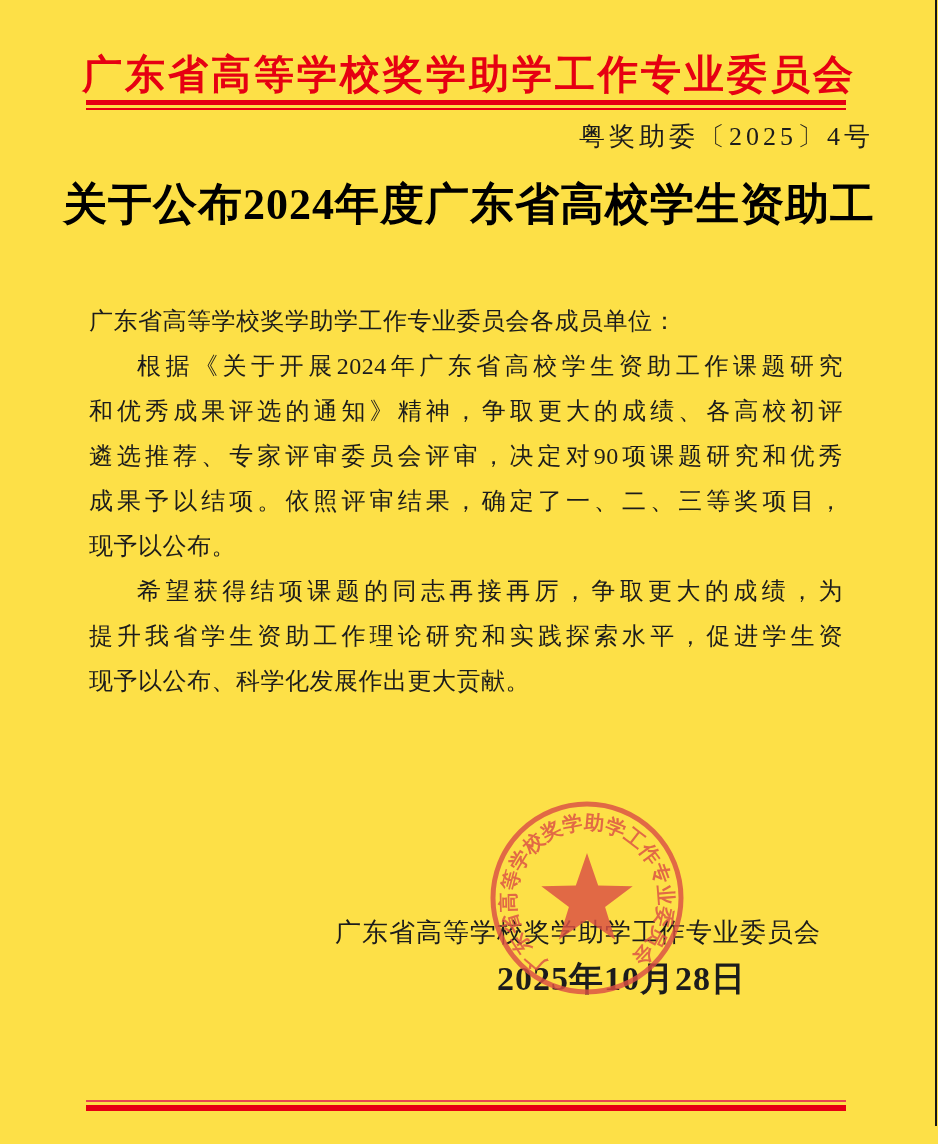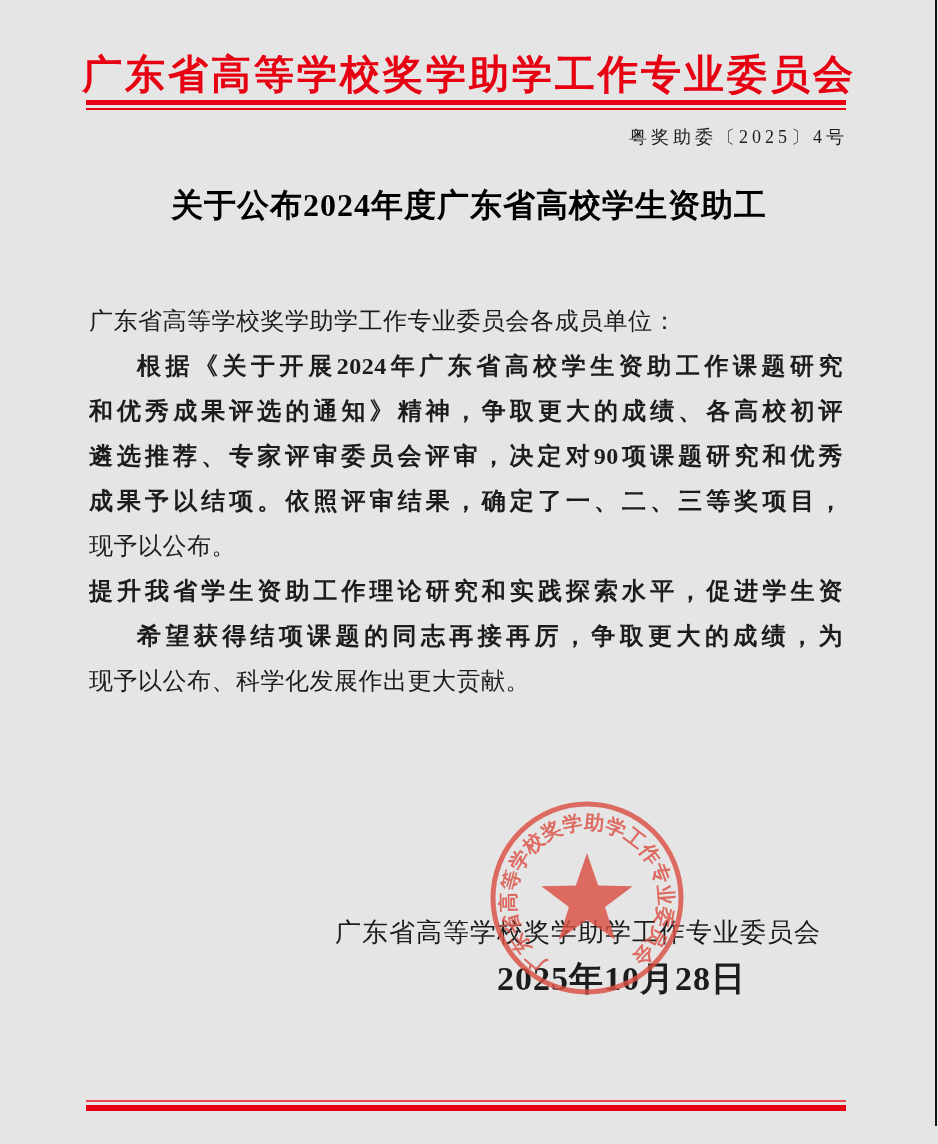--- a/index.html
+++ b/index.html
@@ -1,20 +1,20 @@
 <!DOCTYPE html>
 <html><head>
 <meta charset="utf-8">
 <style>
   html, body { margin: 0; padding: 0; background: #ffffff; }
   .page {
     position: relative;
     width: 938px;
     height: 1144px;
-    background: #e5e5e5;
+    background: #fde047;
     overflow: hidden;
     font-family: "Liberation Serif", "DejaVu Serif", serif;
     color: #1c1c1c;
   }
   
   .org-header {
     position: absolute;
     top: 53px; left: 0; width: 100%;
     text-align: center;
     font-size: 40px;
@@ -22,50 +22,49 @@
     letter-spacing: 3px;
     line-height: 44px;
     color: #e60012;
     white-space: nowrap;
   }
   .rule-top { position: absolute; top: 100px; left: 86px; width: 760px; }
   .rule-top .thick { height: 5px; background: #e60012; }
   .rule-top .thin  { height: 2px; background: #e60012; margin-top: 3px; }
   .doc-number {
     position: absolute;
-    top: 121px; right: 90px;
-    font-size: 18px;
+    top: 121px; right: 64px;
+    font-size: 26px;
     letter-spacing: 4px;
     line-height: 32px;
     white-space: nowrap;
   }
   .doc-title {
     position: absolute;
     top: 182px; left: 0; width: 100%;
     text-align: center;
-    font-size: 32px;
+    font-size: 44px;
     font-weight: bold;
     letter-spacing: 1px;
     line-height: 46px;
     color: #000;
   }
   .body-text {
     position: absolute;
     top: 299px; left: 89px; width: 754px;
     font-size: 24px;
     line-height: 45px;
     letter-spacing: 0.5px;
   }
   .body-text .line { height: 45px; white-space: nowrap; }
   .body-text .fill {
     white-space: normal;
     text-align: justify;
     text-align-last: justify;
     overflow: hidden;
-    font-weight: bold;
   }
   .body-text .indent { text-indent: 48px; }
   .attachment-block { margin-top: 30px; }
   .signature-org {
     position: absolute;
     top: 916px; left: 335px;
     font-size: 26px;
     letter-spacing: 1px;
     line-height: 34px;
     white-space: nowrap;
@@ -118,22 +117,22 @@
 
     <div>
       <div class="line fill indent">根据《关于开展2024年广东省高校学生资助工作课题研究</div>
       <div class="line fill">和优秀成果评选的通知》精神，争取更大的成绩、各高校初评</div>
       <div class="line fill">遴选推荐、专家评审委员会评审，决定对90项课题研究和优秀</div>
       <div class="line fill">成果予以结项。依照评审结果，确定了一、二、三等奖项目，</div>
       <div class="line">现予以公布。</div>
     </div>
 
     <div>
+      <div class="line fill indent">希望获得结项课题的同志再接再厉，争取更大的成绩，为</div>
       <div class="line fill">提升我省学生资助工作理论研究和实践探索水平，促进学生资</div>
-      <div class="line fill indent">希望获得结项课题的同志再接再厉，争取更大的成绩，为</div>
       <div class="line">现予以公布、科学化发展作出更大贡献。</div>
     </div>
 
   </div>
 
   <div class="signature-org">广东省高等学校奖学助学工作专业委员会</div>
 
   <div class="signature-date">2025年10月28日</div>
 
   <svg class="seal" viewBox="0 0 200 200" xmlns="http://www.w3.org/2000/svg">

